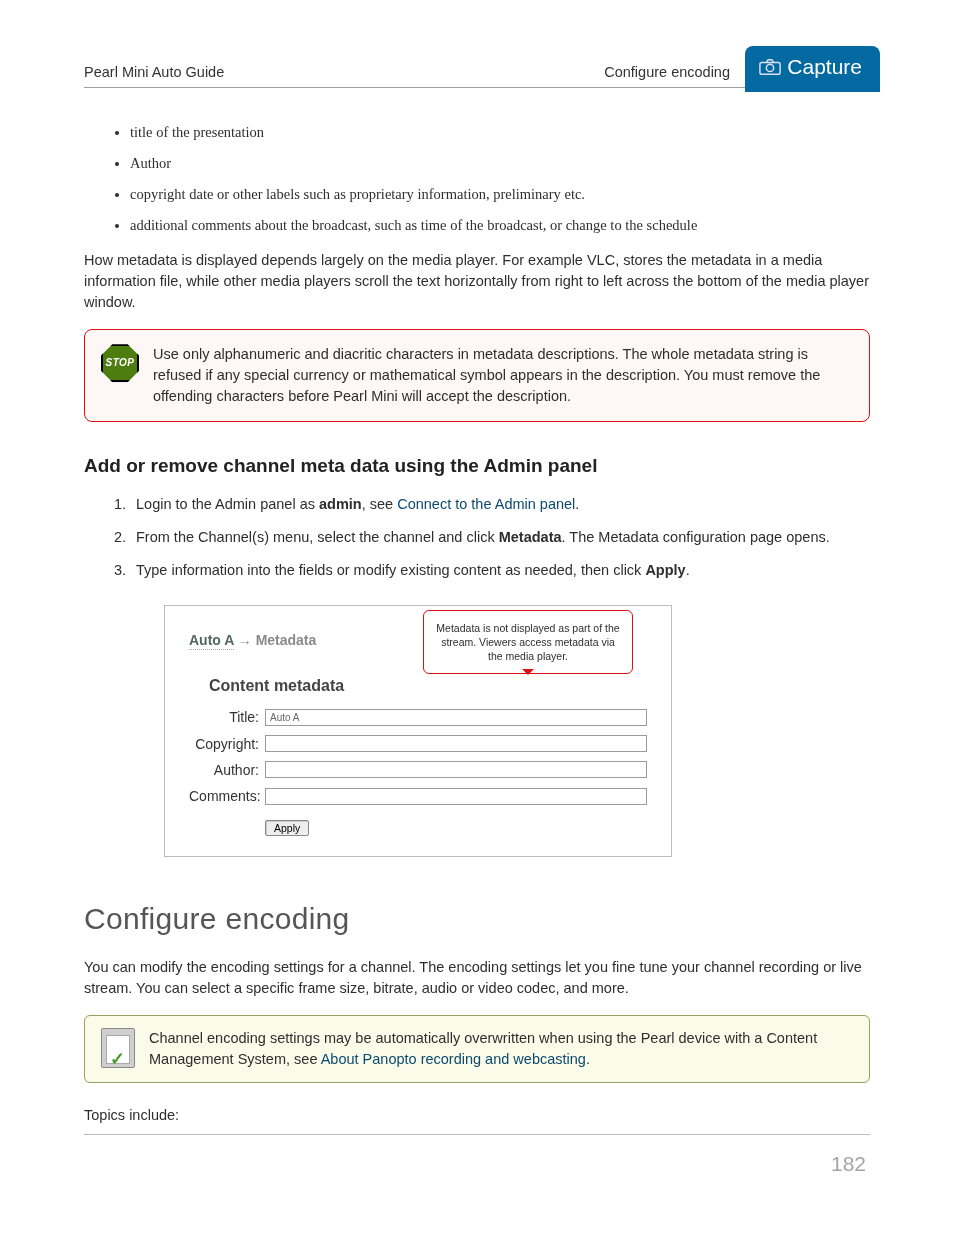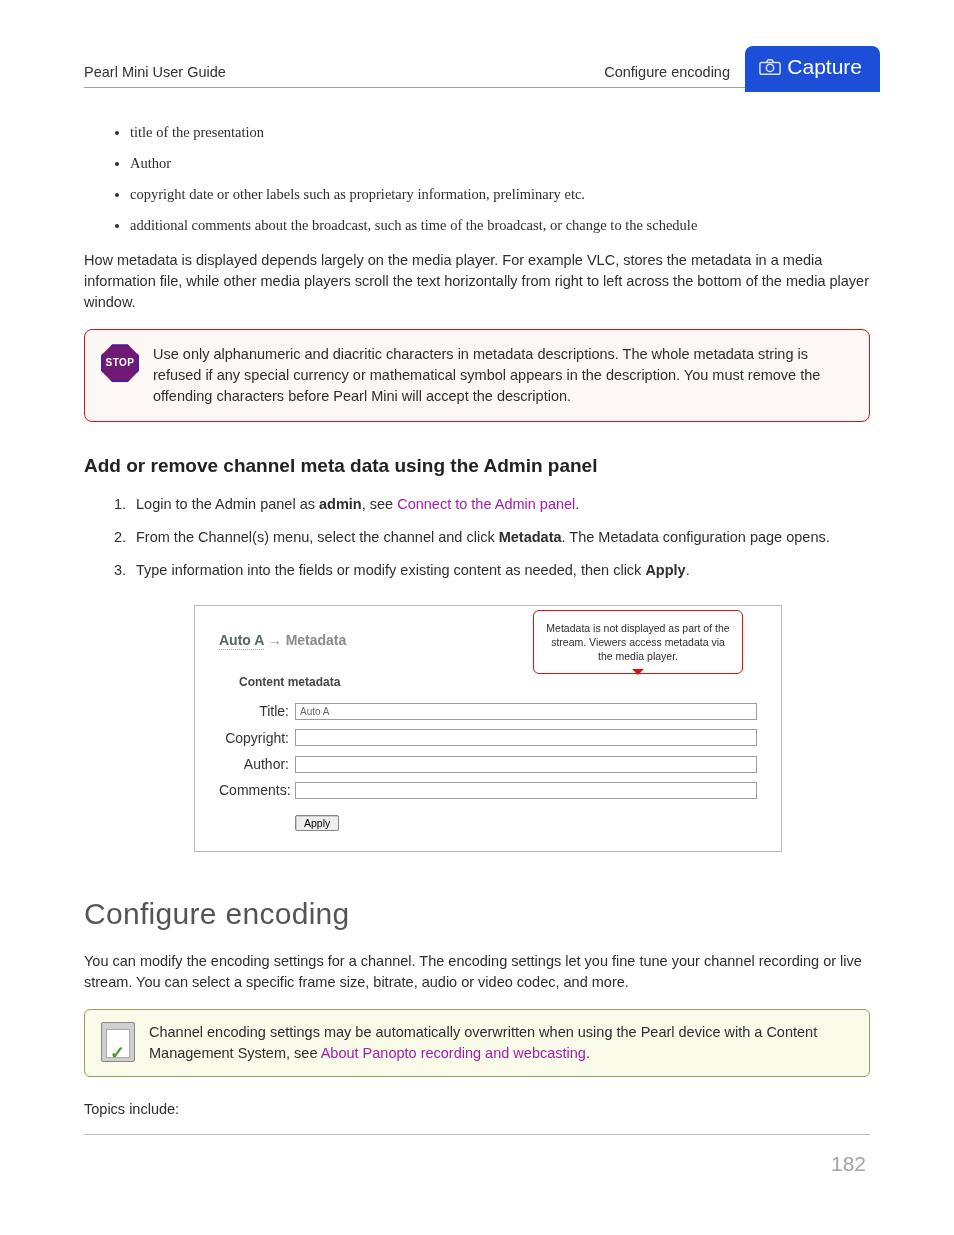--- a/index.html
+++ b/index.html
@@ -25,21 +25,21 @@
     padding-bottom: 4px;
     margin-bottom: 34px;
     position: relative;
   }
   .hdr-left { flex: 1; font-size: 14.5px; color: #333; }
   .hdr-right { font-size: 14.5px; color: #333; margin-right: 140px; }
   .capture-tab {
     position: absolute;
     right: -10px;
     top: -16px;
-    background: #1d4ed8;
+    background: #0369a1;
     color: #fff;
     padding: 6px 18px 10px 14px;
     border-radius: 8px 8px 0 0;
     font-size: 21px;
     display: flex;
     align-items: center;
     gap: 6px;
     font-family: "Segoe UI", Arial, sans-serif;
     font-weight: 400;
   }
@@ -52,47 +52,47 @@
     border-radius: 8px;
     background: #fdf7f6;
     padding: 14px 16px 14px 16px;
     margin: 16px 0 30px 0;
     display: flex;
     gap: 14px;
   }
   .stop-badge {
     flex-shrink: 0;
     width: 38px; height: 38px;
-    background: #701a75;
-    border: 2px solid #4c1d95;
+    background: #4d7c0f;
+    border: 2px solid #000000;
     border-radius: 8px;
     position: relative;
     box-shadow: 1px 1px 2px rgba(0,0,0,.3);
     clip-path: polygon(30% 0%, 70% 0%, 100% 30%, 100% 70%, 70% 100%, 30% 100%, 0% 70%, 0% 30%);
     display:flex; align-items:center; justify-content:center;
-    color:#fff; font-size:10px; font-weight:bold; letter-spacing:.5px;
+    color:#fff; font-size:10px; font-weight:bold; letter-spacing:.5px;font-style:italic;
   }
   h3.sub { font-size: 19px; font-weight: 700; margin: 0 0 14px 0; color:#222; }
   ol.steps { margin: 0 0 24px 0; padding-left: 46px; }
   ol.steps li { margin-bottom: 12px; padding-left: 6px; }
-  a.link { color: #a21caf; text-decoration: none; }
+  a.link { color: #0c4a6e; text-decoration: none; }
   .bold { font-weight: 700; }
 
   
   .ui-mock-frame {
     border: 1px solid #bcbcbc;
-    margin: 10px 0 40px 110px;
-    width: 588px;
+    margin: 10px 0 40px 80px;
+    width: 508px;
     padding: 24px 24px 18px 24px;
     font-family: Verdana, Arial, sans-serif;
     position: relative;
   }
   .mock-breadcrumb { color:#8a8a8a; font-size: 14px; font-weight:700; margin-bottom: 24px; }
   .mock-breadcrumb .active { color:#566; border-bottom: 1px dotted #aaa; padding-bottom:1px;}
-  .mock-subhead { font-size: 12px; font-weight:700; margin: 0 0 10px 20px; color:#444;}
+  .mock-subhead { font-size: 16px; font-weight:700; margin: 0 0 10px 20px; color:#444;}
   .mock-row { display:flex; align-items:center; margin-bottom:6px; }
   .mock-label { width: 70px; text-align:right; font-size:14px; color:#333; margin-right:6px;}
   .mock-input { flex:1; height:17px; border:1px solid #9a9aa0; font-size:10px; padding:0 4px; color:#666; background:#fff;}
   .mock-apply { margin: 8px 0 0 76px; font-size:10.5px; padding:1px 8px; border:1px solid #888; background:#eee; border-radius:2px; box-shadow: 1px 1px 0 #ccc inset;}
   .mock-balloon {
     position:absolute;
     top: 4px; right: 38px;
     width: 210px;
     border: 1.5px solid #d11;
     border-radius: 6px;
@@ -131,21 +131,21 @@
     font-size: 21px;
   }
   .footer-line { position:absolute; left:84px; right:84px; bottom: 100px; border-top:1px solid #bcbcbc;}
 </style>
 </head>
 <body>
 
 <div class="page">
 
   <div class="header-row">
-    <div class="hdr-left">Pearl Mini User Guide</div>
+    <div class="hdr-left">Pearl Mini Auto Guide</div>
     <div class="hdr-right">Configure encoding</div>
     <div class="capture-tab">
       <svg viewBox="0 0 24 18" fill="none" stroke="#dbe0f3" stroke-width="1.6">
         <rect x="1" y="4" width="22" height="13" rx="2"></rect>
         <path d="M8 4 L10 1 L14 1 L16 4"></path>
         <circle cx="12" cy="10" r="4"></circle>
       </svg>
       <span>Capture</span>
     </div>
   </div>

